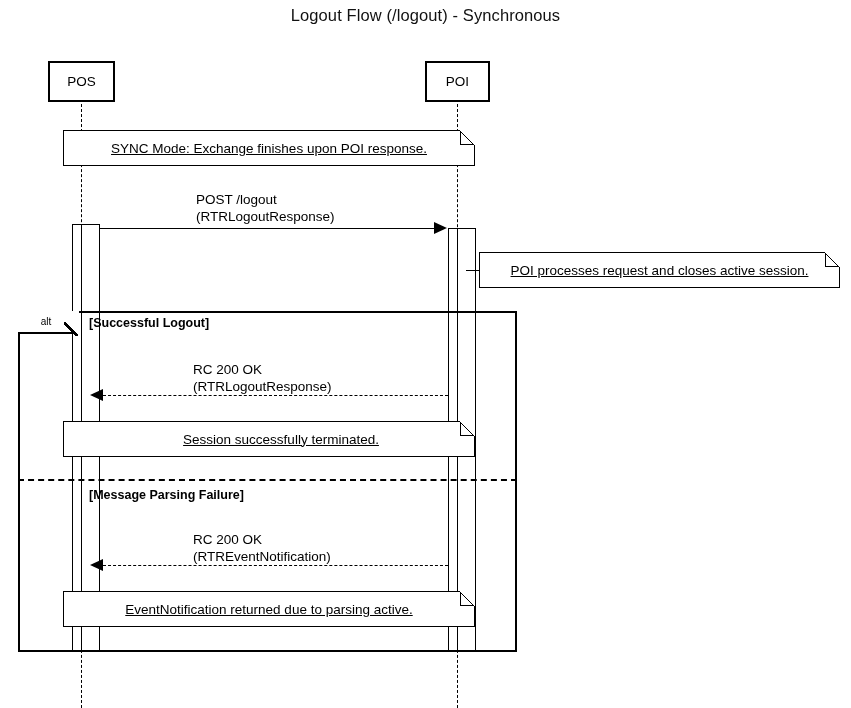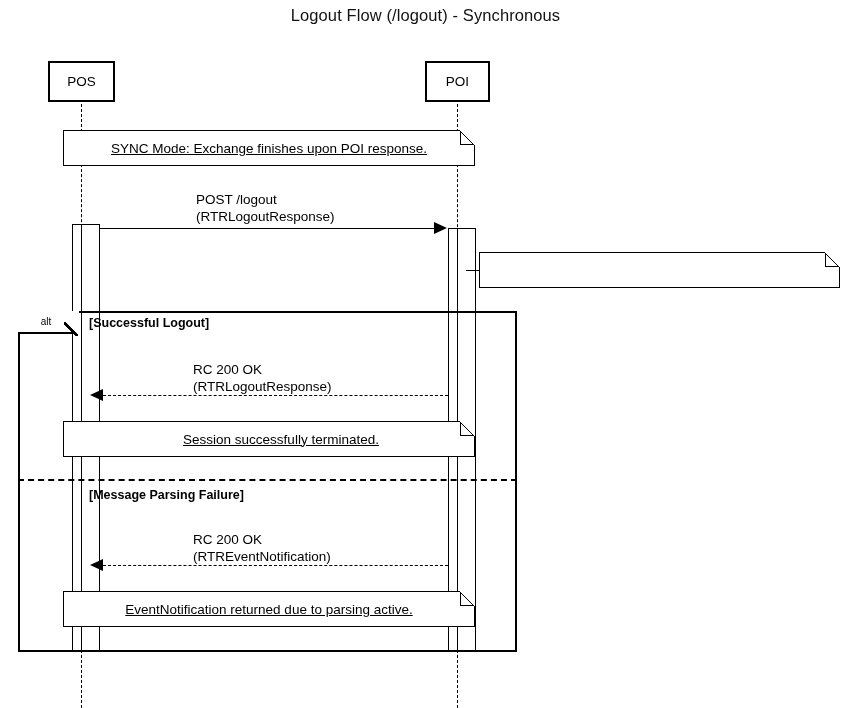--- a/index.html
+++ b/index.html
@@ -199,20 +199,21 @@
   <div class="activation" style="left:71.5px; top:224px; width:19px; height:428px;"></div>
 
   <div class="activation" style="left:81px; top:224px; width:19px; height:428px;"></div>
 
   <div class="activation" style="left:447.5px; top:228px; width:19px; height:424px;"></div>
 
   <div class="activation" style="left:457px; top:228px; width:19px; height:424px;"></div>
 
   <div class="note-stub" style="left:466px; top:270px; width:14px;"></div>
   <div class="note center" style="left:479px; top:252px; width:361px; height:36px;">
+    <span class="notetext">POI processes request and closes active session.</span>
     <span class="fold"></span>
     <span class="foldcut"></span>
   </div>
 
   <div class="fragment" style="left:18px; top:311px; width:499px; height:341px;"></div>
   <div class="fragment-tab" style="left:18px; top:311px; width:58px; height:23px;">
     <span>alt</span>
   </div>
 
   <div style="position:absolute; left:64px; top:322px; width:14px; height:14px;

